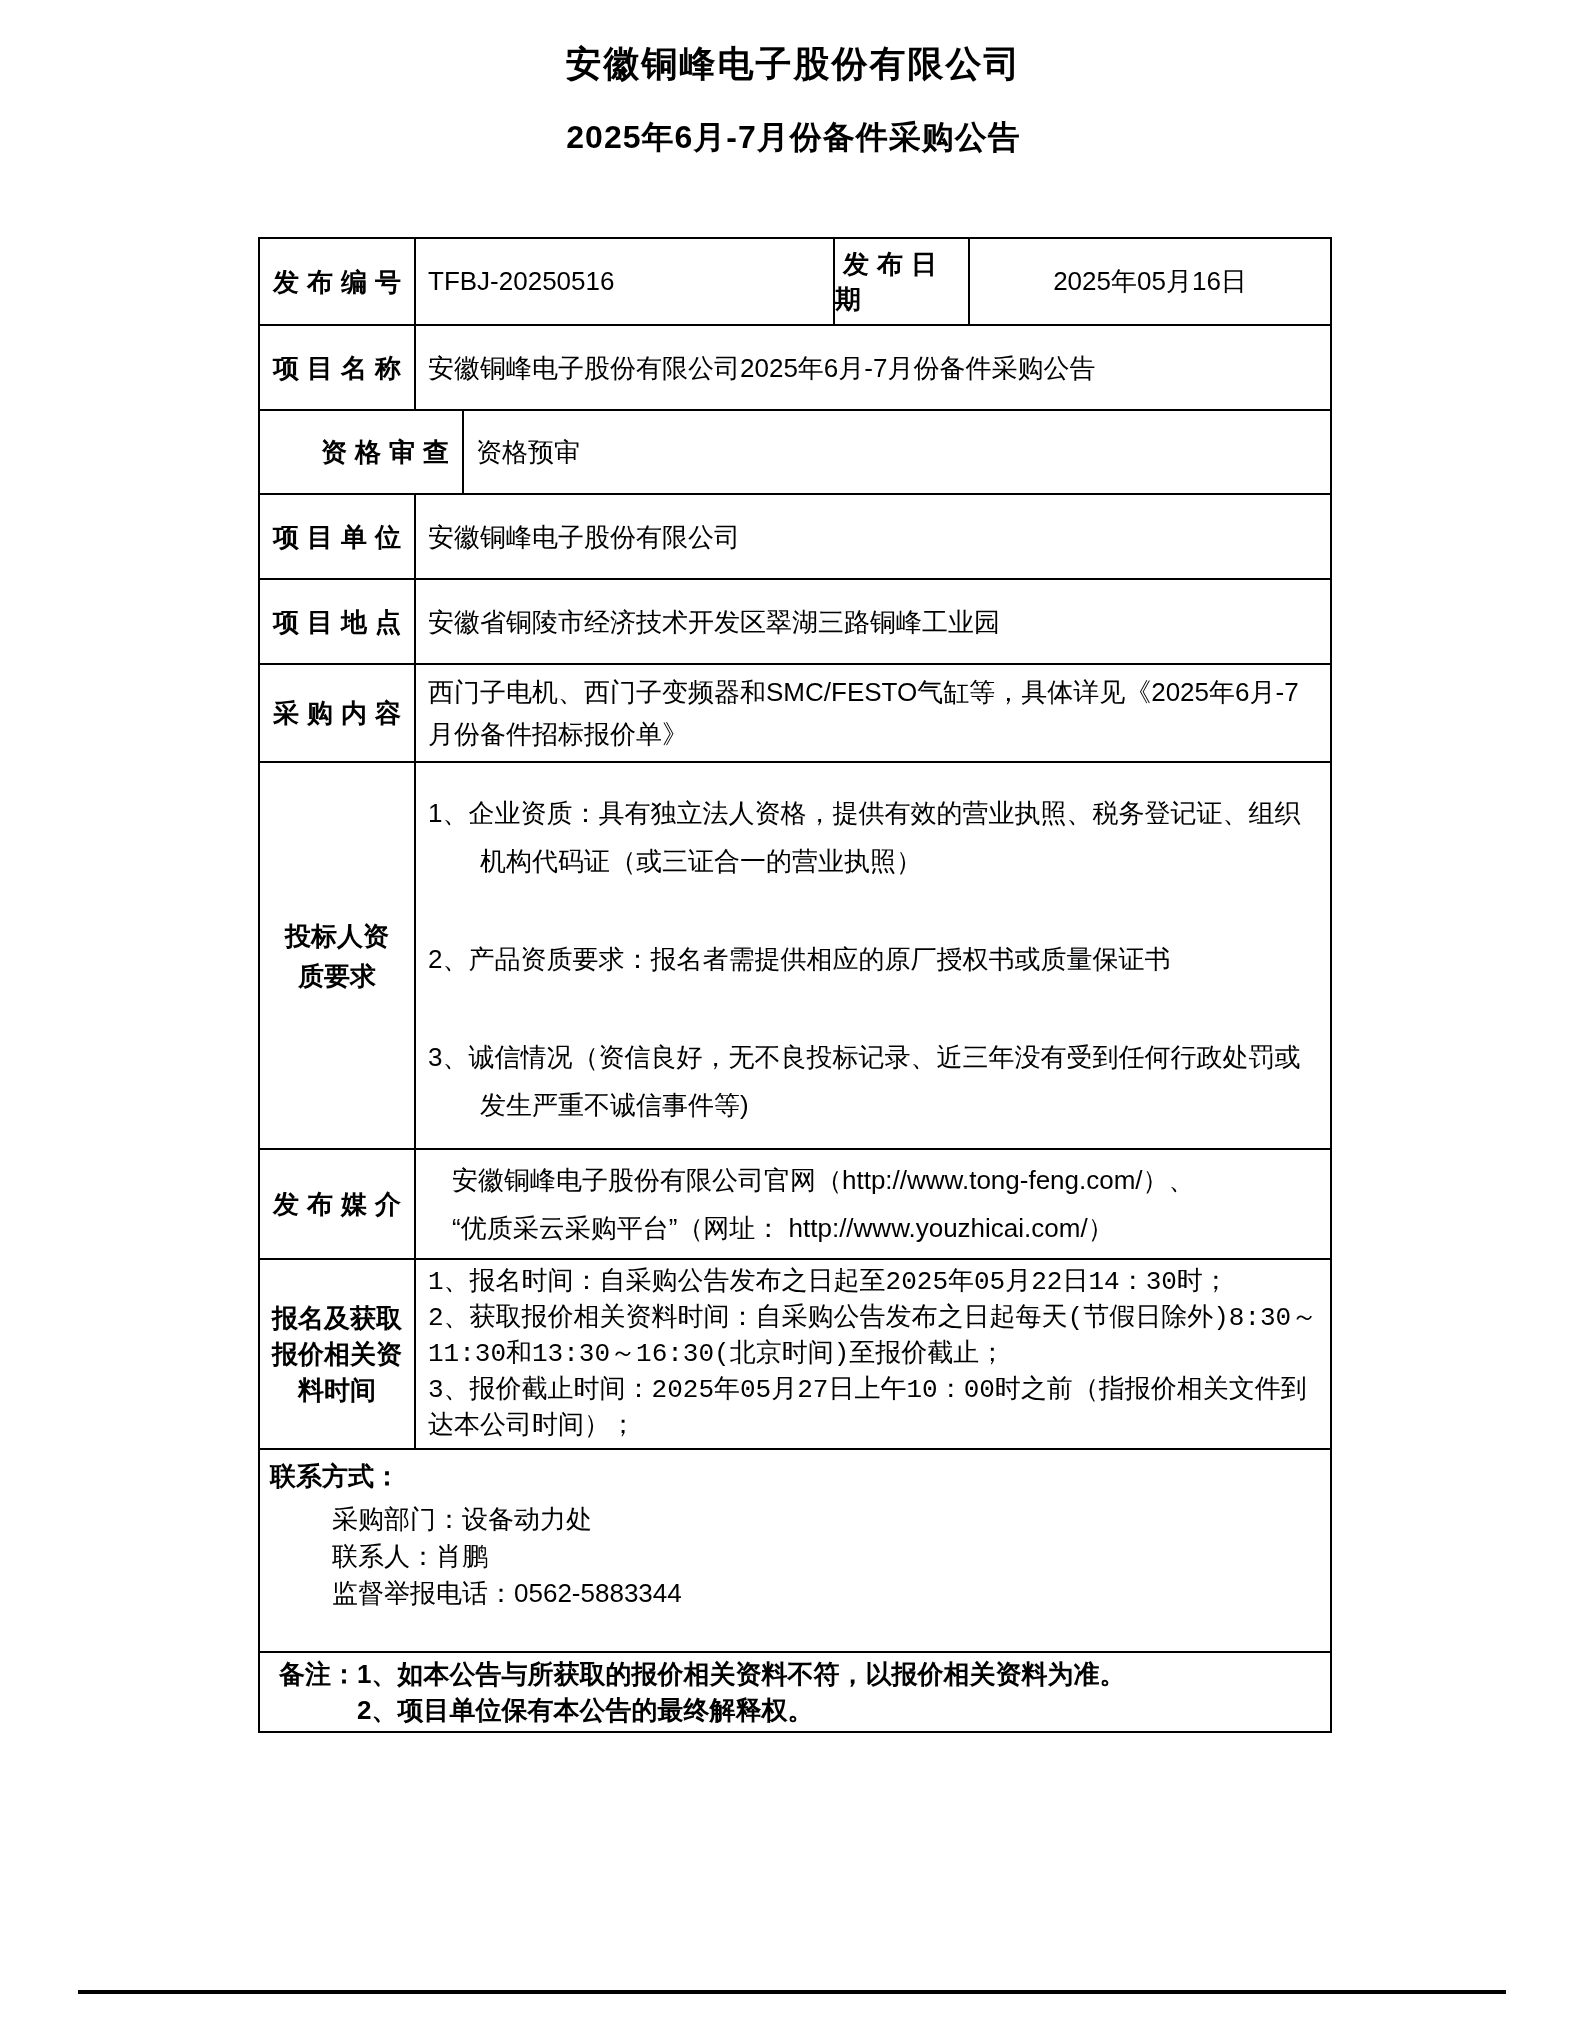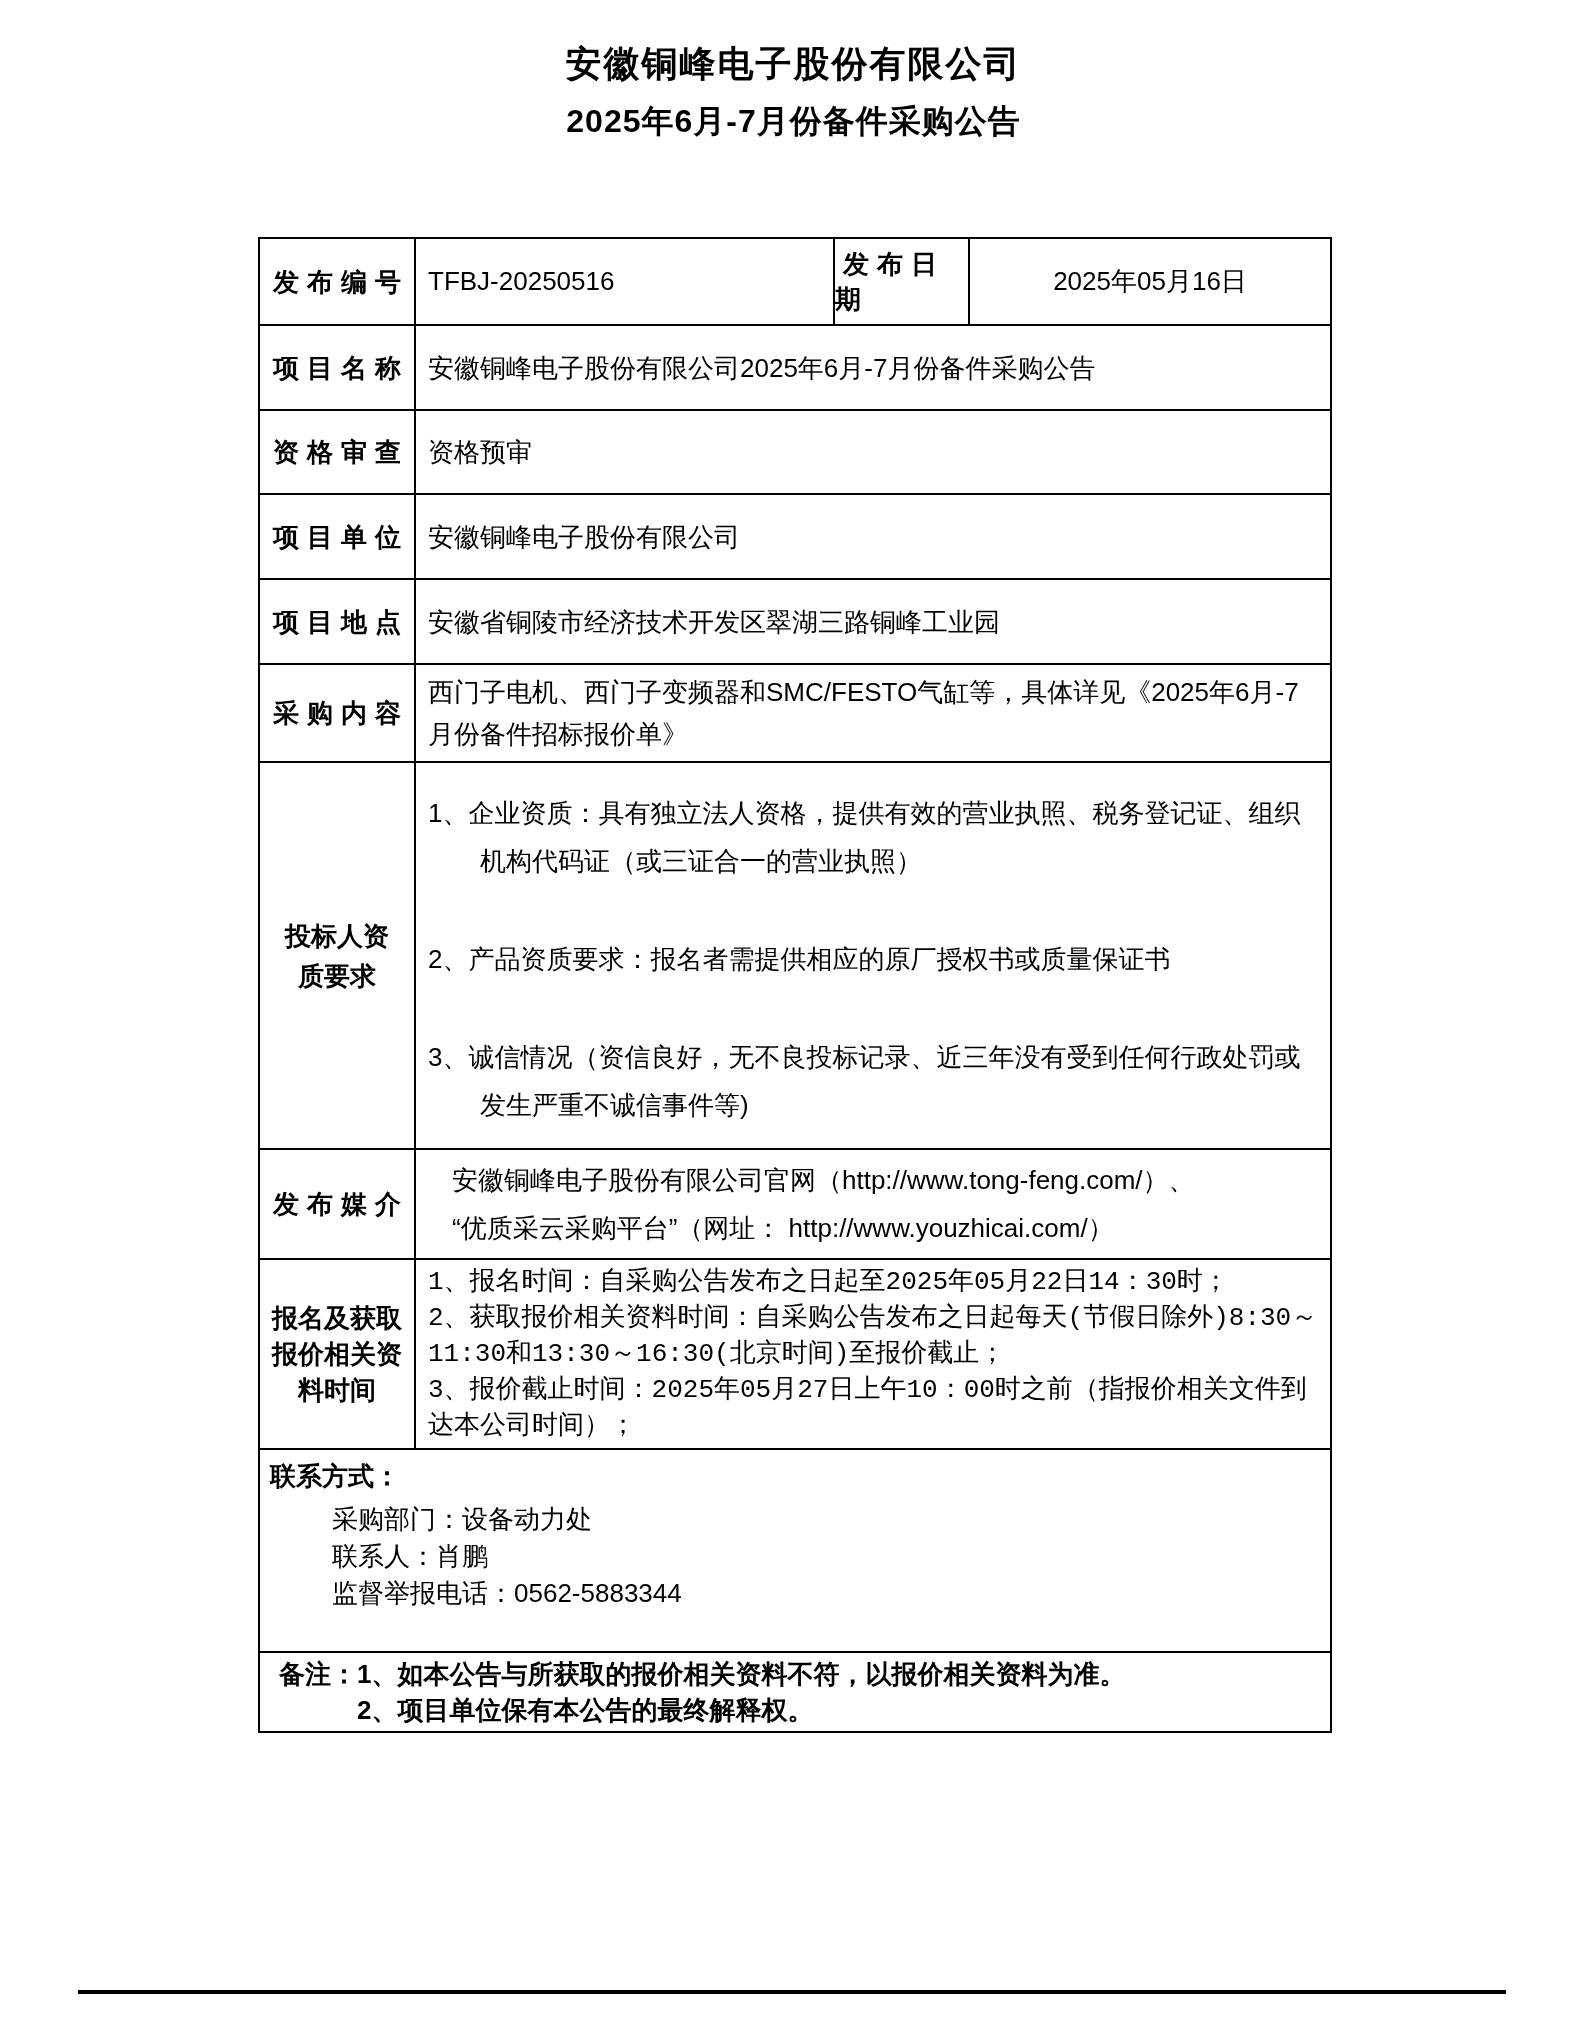--- a/index.html
+++ b/index.html
@@ -10,21 +10,21 @@
     color:#000;
     font-family:"Liberation Sans","DejaVu Sans",sans-serif;
     overflow:hidden;
   }
   .doc-title {
     position:absolute; top:40px; left:0; width:100%;
     text-align:center; font-size:36px; font-weight:bold; letter-spacing:2px;
     margin:0;
   }
   .doc-subtitle {
-    position:absolute; top:100px; left:0; width:100%;
+    position:absolute; top:116px; left:0; width:100%;
     text-align:center; font-size:32px; font-weight:bold; letter-spacing:1px;
     margin:0;
   }
   .tbl {
     position:absolute; left:258px; top:237px; width:1074px;
     border:2px solid #000; box-sizing:border-box;
   }
   .row { display:flex; box-sizing:border-box; }
   .row + .row { border-top:2px solid #000; }
   .cell { box-sizing:border-box; font-size:26px; }
@@ -35,21 +35,21 @@
     font-weight:bold; text-align:center; line-height:40px;
   }
   .ls { letter-spacing:8px; text-indent:8px; }
   .value-cell {
     flex:1 1 auto;
     display:flex; flex-direction:column; justify-content:center;
     padding:6px 12px; line-height:42px;
   }
   .r1 { min-height:85px; }
   .r2, .r4, .r5 { min-height:85px; }
-  .r3 { min-height:84px; }
+  .r3 { min-height:84px;padding-left:48px; }
   .r6 { min-height:86px; }
   .r7 { min-height:387px; }
   .r8 { min-height:98px; }
   .r9 { min-height:179px; }
   .r10 { min-height:203px; }
   .r11 { min-height:71px; }
   .cell-no-value { flex:0 0 419px; width:419px; border-right:2px solid #000;
     display:flex; align-items:center; padding:0 12px; }
   .cell-date-label { flex:0 0 135px; width:135px; border-right:2px solid #000;
     display:flex; align-items:center; justify-content:center; font-weight:bold; }

